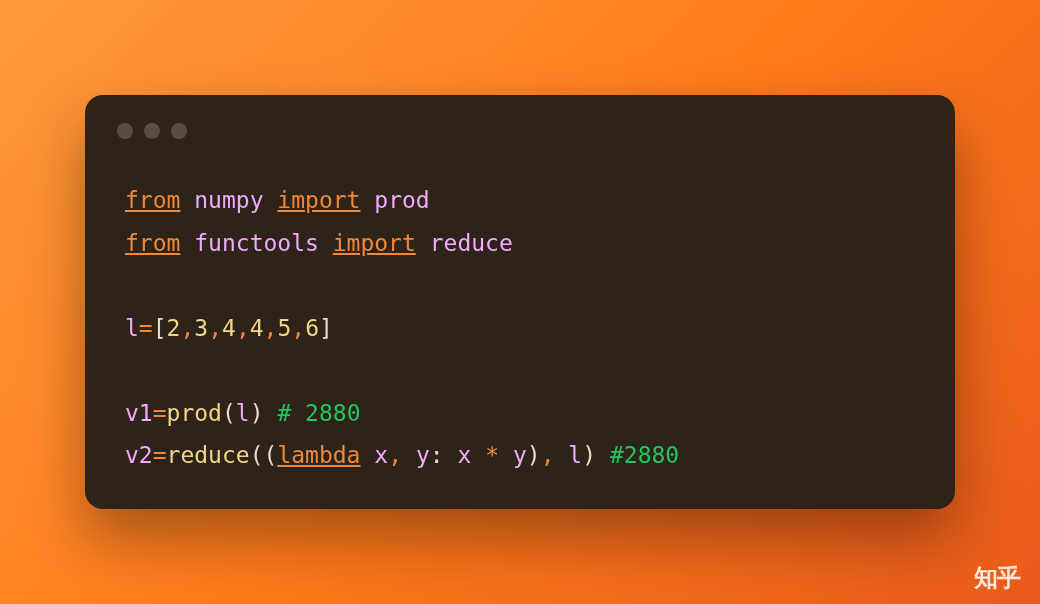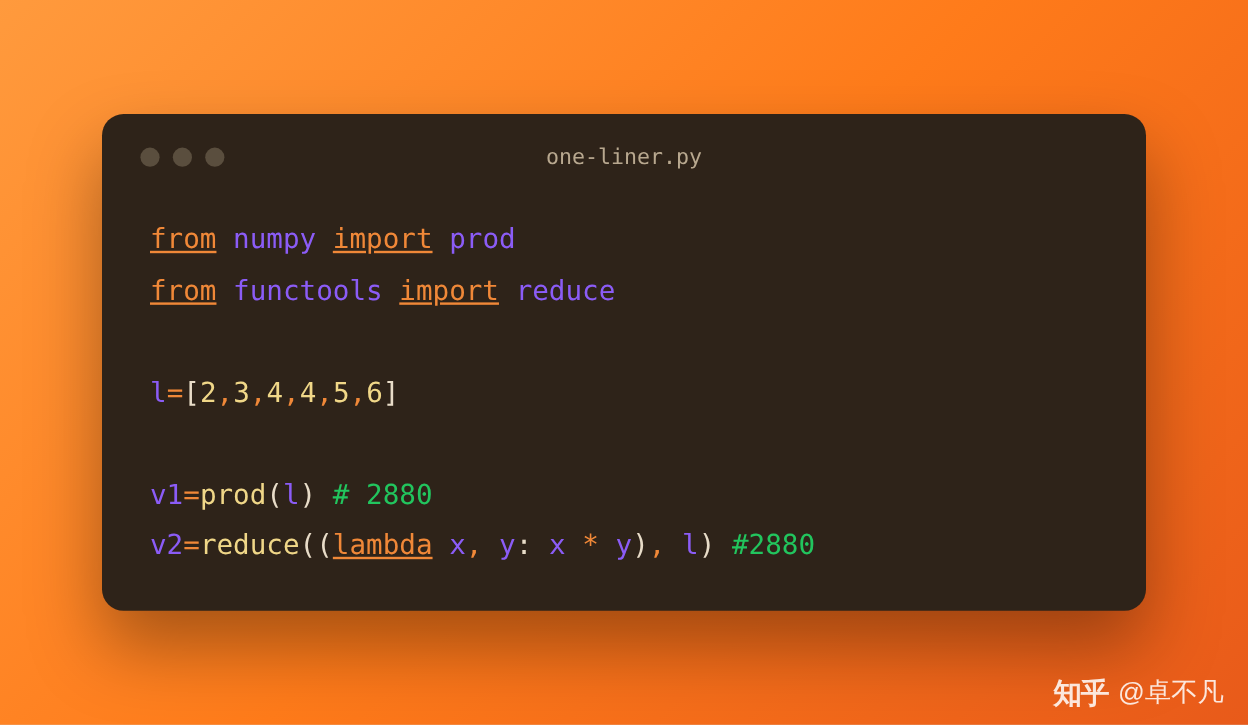--- a/index.html
+++ b/index.html
@@ -49,21 +49,21 @@
       font-size: 18px;
       font-family: 'Menlo', 'Monaco', 'Consolas', monospace;
     }
     .code {
       font-size: 23px;
       line-height: 1.85;
       padding-left: 8px;
       white-space: pre;
     }
     .kw { color: #f08838; text-decoration: underline; }
-    .id { color: #8b5cf6; }
+    .id { color: #f0abfc; }
     .fn { color: #f0d788; }
     .op { color: #f08838; }
     .num { color: #f0d788; }
     .punct { color: #e8dcc8; }
     .punct-orange { color: #f08838; }
     .comment { color: #22c55e; }
     .watermark {
       position: absolute;
       bottom: 10px;
       right: 20px;
@@ -83,27 +83,25 @@
 </head>
 <body>
 
 <div class="window">
   <div class="titlebar">
     <div class="dots">
       <div class="dot"></div>
       <div class="dot"></div>
       <div class="dot"></div>
     </div>
-    <div class="filename">one-liner.py</div>
   </div>
   <div class="code"><span class="kw">from</span> <span class="id">numpy</span> <span class="kw">import</span> <span class="id">prod</span>
 <span class="kw">from</span> <span class="id">functools</span> <span class="kw">import</span> <span class="id">reduce</span>
 
 <span class="id">l</span><span class="op">=</span><span class="punct">[</span><span class="num">2</span><span class="punct-orange">,</span><span class="num">3</span><span class="punct-orange">,</span><span class="num">4</span><span class="punct-orange">,</span><span class="num">4</span><span class="punct-orange">,</span><span class="num">5</span><span class="punct-orange">,</span><span class="num">6</span><span class="punct">]</span>
 
 <span class="id">v1</span><span class="op">=</span><span class="fn">prod</span><span class="punct">(</span><span class="id">l</span><span class="punct">)</span> <span class="comment"># 2880</span>
 <span class="id">v2</span><span class="op">=</span><span class="fn">reduce</span><span class="punct">(</span><span class="punct">(</span><span class="kw">lambda</span> <span class="id">x</span><span class="punct-orange">,</span> <span class="id">y</span><span class="punct">:</span> <span class="id">x</span> <span class="op">*</span> <span class="id">y</span><span class="punct">)</span><span class="punct-orange">,</span> <span class="id">l</span><span class="punct">)</span> <span class="comment">#2880</span></div>
 </div>
 
 <div class="watermark">
   <span class="zhihu-logo">知乎</span>
-  <span>@卓不凡</span>
 </div>
 
 </body></html>

